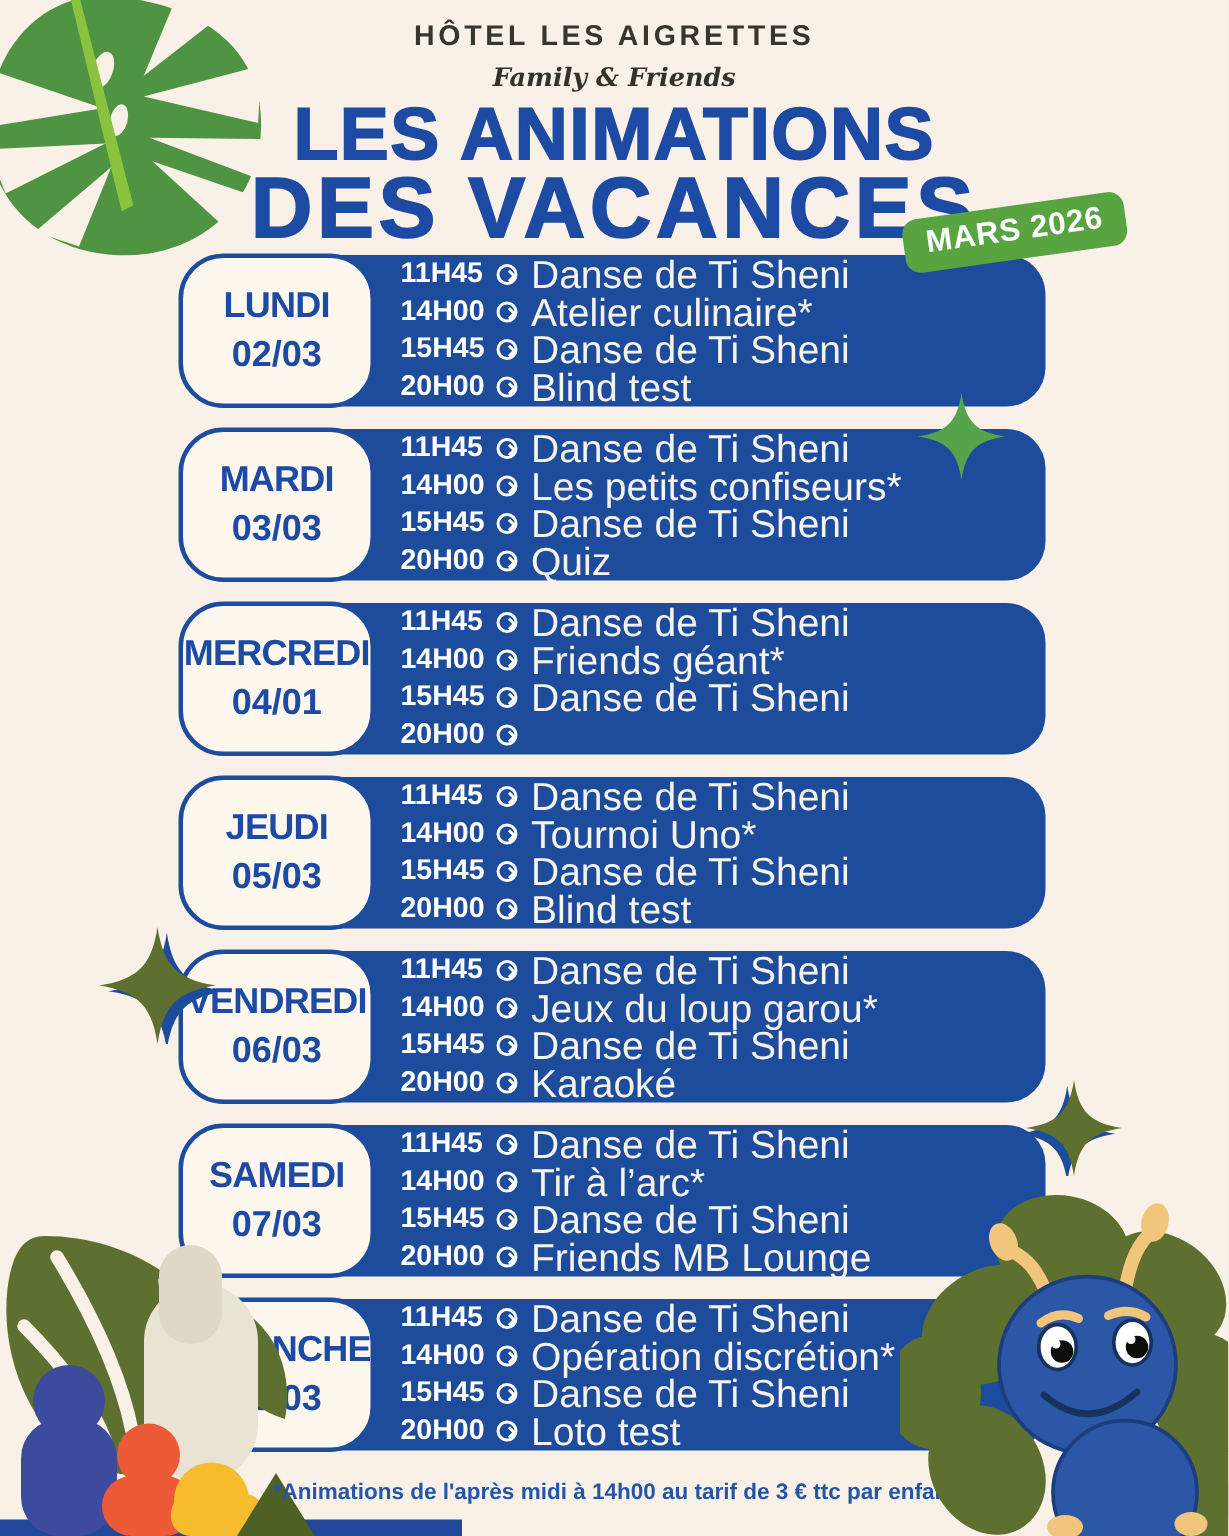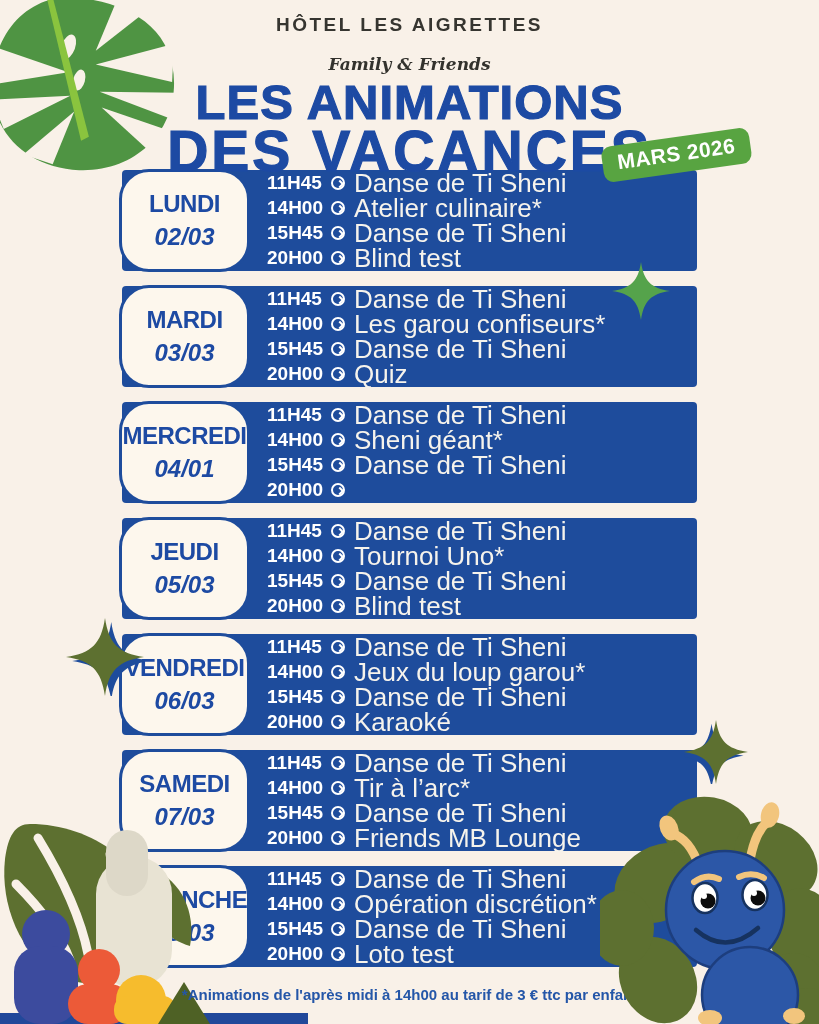--- a/index.html
+++ b/index.html
@@ -8,34 +8,34 @@
     --note-blue:#2456a8; --pill-cream:#fdf7ed; --activity-white:#f6f3ec;
   }
   *{margin:0;padding:0;box-sizing:border-box;}
   html,body{background:#e8e4dc;}
   .poster{position:relative;width:819px;height:1024px;overflow:hidden;background:var(--background);
     font-family:"Liberation Sans",sans-serif;margin:0 auto;}
   .deco{position:absolute;pointer-events:none;}
   .leaf-tl{left:-14px;top:-10px;z-index:1;}
   .header{position:absolute;left:0;top:14px;width:100%;text-align:center;z-index:2;}
   .hotel-name{font-size:19px;letter-spacing:2.5px;font-weight:600;color:#363530;}
-  .tagline{font-family:"DejaVu Serif",serif;font-style:italic;font-weight:bold;font-size:17px;color:#33322d;margin-top:18px;}
+  .tagline{font-family:"DejaVu Serif",serif;font-style:italic;font-weight:bold;font-size:17px;color:#33322d;margin-top:6px;}
   .big-title{margin-top:5px;color:var(--title-blue);font-weight:800;line-height:.94;
     -webkit-text-stroke:1.2px var(--title-blue);}
   .title-l1{font-size:49px;letter-spacing:1px;}
   .title-l2{font-size:57px;letter-spacing:3px;}
   .month-badge{position:absolute;right:68px;top:137px;z-index:3;background:var(--badge-green);color:#fff;
     font-weight:700;font-size:21px;padding:5px 15px 7px;border-radius:10px;transform:rotate(-8deg);letter-spacing:.5px;}
   .cards{position:absolute;left:122px;top:170px;width:575px;display:flex;flex-direction:column;gap:15px;z-index:1;}
-  .card{position:relative;height:101px;background:var(--card-blue);border-radius:4px;}
+  .card{position:relative;height:101px;background:var(--card-blue);border-radius:26px;}
   .day-pill{position:absolute;left:-3px;top:-1px;bottom:-1px;width:131px;background:var(--pill-cream);
     border:3px solid var(--card-blue);border-radius:30px;display:flex;flex-direction:column;
     justify-content:center;align-items:center;gap:5px;color:var(--title-blue);font-weight:700;}
   .day-name{font-size:24px;letter-spacing:-.5px;white-space:nowrap;}
-  .day-date{font-size:24px;font-style:italic;}
+  .day-date{font-size:24px;}
   .events{position:absolute;left:145px;top:0;bottom:0;right:10px;display:flex;flex-direction:column;
     justify-content:center;gap:1px;}
   .event-row{display:flex;align-items:center;height:24px;color:#fff;}
   .event-time{font-weight:700;font-size:19px;width:60px;flex:none;}
   .chev{width:14px;height:14px;border:2px solid #fff;border-radius:50%;position:relative;flex:none;margin:0 9px 0 4px;}
   .chev::after{content:"";position:absolute;left:3.5px;top:3px;width:4px;height:4px;
     border-right:2px solid #fff;border-top:2px solid #fff;transform:rotate(45deg);}
   .event-activity{font-size:26px;font-weight:400;color:var(--activity-white);white-space:nowrap;}
   .footer-note{position:absolute;left:0;top:986px;width:100%;text-align:center;z-index:2;
     color:var(--note-blue);font-weight:700;font-size:15px;}
@@ -113,21 +113,21 @@
     </div>
     <div class="events">
           <div class="event-row">
     <span class="event-time">11H45</span>
     <span class="chev"></span>
     <span class="event-activity">Danse de Ti Sheni</span>
   </div>
           <div class="event-row">
     <span class="event-time">14H00</span>
     <span class="chev"></span>
-    <span class="event-activity">Les garou confiseurs*</span>
+    <span class="event-activity">Les petits confiseurs*</span>
   </div>
           <div class="event-row">
     <span class="event-time">15H45</span>
     <span class="chev"></span>
     <span class="event-activity">Danse de Ti Sheni</span>
   </div>
           <div class="event-row">
     <span class="event-time">20H00</span>
     <span class="chev"></span>
     <span class="event-activity">Quiz</span>
@@ -141,21 +141,21 @@
     </div>
     <div class="events">
           <div class="event-row">
     <span class="event-time">11H45</span>
     <span class="chev"></span>
     <span class="event-activity">Danse de Ti Sheni</span>
   </div>
           <div class="event-row">
     <span class="event-time">14H00</span>
     <span class="chev"></span>
-    <span class="event-activity">Sheni géant*</span>
+    <span class="event-activity">Friends géant*</span>
   </div>
           <div class="event-row">
     <span class="event-time">15H45</span>
     <span class="chev"></span>
     <span class="event-activity">Danse de Ti Sheni</span>
   </div>
           <div class="event-row">
     <span class="event-time">20H00</span>
     <span class="chev"></span>
   </div>

